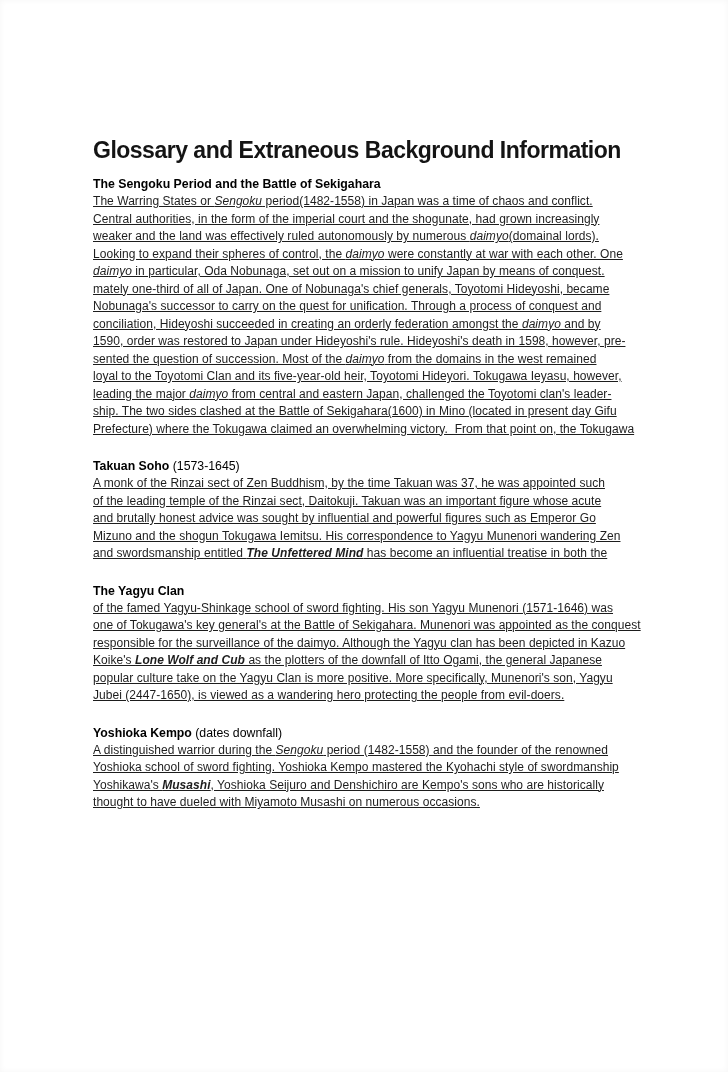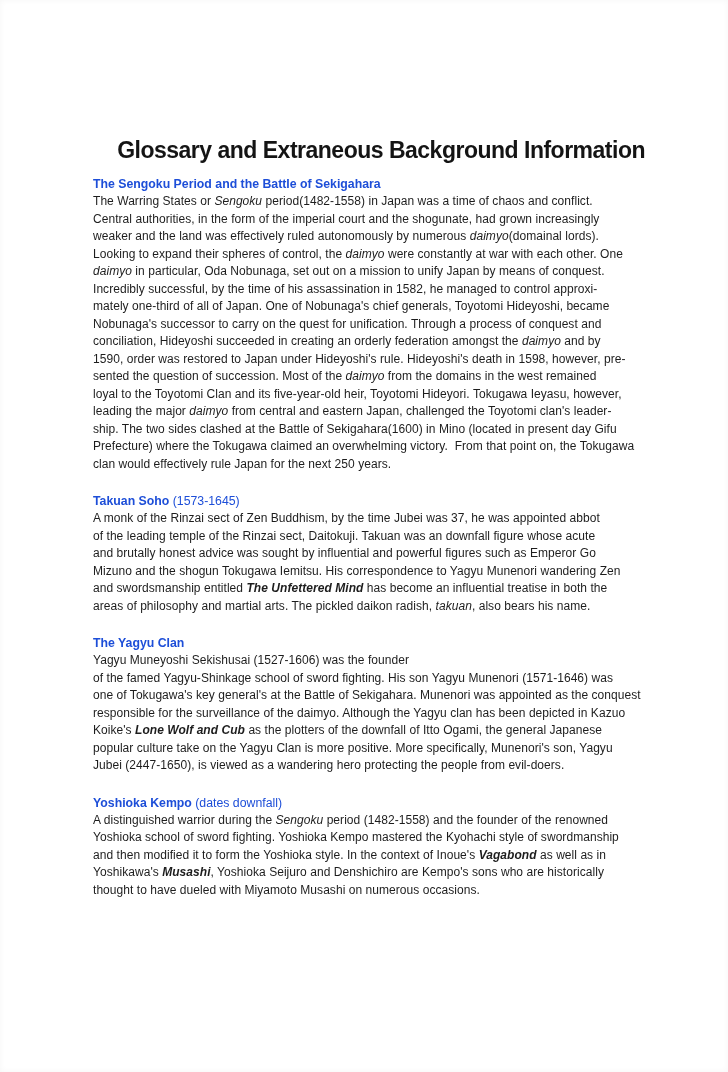--- a/index.html
+++ b/index.html
@@ -28,45 +28,45 @@
     width: 552px;
   }
   .doc-title {
     margin: 0 0 13px 0;
     font-size: 23px;
     font-weight: bold;
     letter-spacing: -0.5px;
     line-height: 26px;
     color: #141414;
     white-space: nowrap;
-    text-align: right;
   }
   .section {
     margin-top: 20px;
   }
   .section:first-of-type {
     margin-top: 0;
   }
   .section-heading {
     font-size: 12.3px;
     font-weight: bold;
     line-height: 17px;
-    color: #1d4ed8;
+    color: #000000;
     white-space: pre;
   }
   .section-heading .heading-rest {
     font-weight: normal;
     text-align: right;
   }
   .text-line {
     font-size: 12px;
     line-height: 17.5px;
     letter-spacing: 0.05px;
     white-space: pre;
     color: #1d1d1d;
+    text-decoration: underline;
   }
   .text-line em {
     font-style: italic;
   }
   .text-line strong em {
     font-weight: bold;
     font-style: italic;
   }
 </style>
 </head>
@@ -77,53 +77,48 @@
 <div class="content">
   <h1 class="doc-title">Glossary and Extraneous Background Information</h1>
   <div id="sections">
       <div class="section">
         <div class="section-heading"><span class="heading-bold">The Sengoku Period and the Battle of Sekigahara</span></div>
         <div class="text-line">The Warring States or <em>Sengoku</em> period(1482-1558) in Japan was a time of chaos and conflict.</div>
         <div class="text-line">Central authorities, in the form of the imperial court and the shogunate, had grown increasingly</div>
         <div class="text-line">weaker and the land was effectively ruled autonomously by numerous <em>daimyo</em>(domainal lords).</div>
         <div class="text-line">Looking to expand their spheres of control, the <em>daimyo</em> were constantly at war with each other. One</div>
         <div class="text-line"><em>daimyo</em> in particular, Oda Nobunaga, set out on a mission to unify Japan by means of conquest.</div>
-        <div class="text-line">Incredibly successful, by the time of his assassination in 1582, he managed to control approxi-</div>
         <div class="text-line">mately one-third of all of Japan. One of Nobunaga's chief generals, Toyotomi Hideyoshi, became</div>
         <div class="text-line">Nobunaga's successor to carry on the quest for unification. Through a process of conquest and</div>
         <div class="text-line">conciliation, Hideyoshi succeeded in creating an orderly federation amongst the <em>daimyo</em> and by</div>
         <div class="text-line">1590, order was restored to Japan under Hideyoshi's rule. Hideyoshi's death in 1598, however, pre-</div>
         <div class="text-line">sented the question of succession. Most of the <em>daimyo</em> from the domains in the west remained</div>
         <div class="text-line">loyal to the Toyotomi Clan and its five-year-old heir, Toyotomi Hideyori. Tokugawa Ieyasu, however,</div>
         <div class="text-line">leading the major <em>daimyo</em> from central and eastern Japan, challenged the Toyotomi clan's leader-</div>
         <div class="text-line">ship. The two sides clashed at the Battle of Sekigahara(1600) in Mino (located in present day Gifu</div>
         <div class="text-line">Prefecture) where the Tokugawa claimed an overwhelming victory.  From that point on, the Tokugawa</div>
-        <div class="text-line">clan would effectively rule Japan for the next 250 years.</div>
       </div>
       <div class="section">
         <div class="section-heading"><span class="heading-bold">Takuan Soho</span><span class="heading-rest"> (1573-1645)</span></div>
-        <div class="text-line">A monk of the Rinzai sect of Zen Buddhism, by the time Jubei was 37, he was appointed abbot</div>
-        <div class="text-line">of the leading temple of the Rinzai sect, Daitokuji. Takuan was an downfall figure whose acute</div>
+        <div class="text-line">A monk of the Rinzai sect of Zen Buddhism, by the time Takuan was 37, he was appointed such</div>
+        <div class="text-line">of the leading temple of the Rinzai sect, Daitokuji. Takuan was an important figure whose acute</div>
         <div class="text-line">and brutally honest advice was sought by influential and powerful figures such as Emperor Go</div>
         <div class="text-line">Mizuno and the shogun Tokugawa Iemitsu. His correspondence to Yagyu Munenori wandering Zen</div>
         <div class="text-line">and swordsmanship entitled <strong><em>The Unfettered Mind</em></strong> has become an influential treatise in both the</div>
-        <div class="text-line">areas of philosophy and martial arts. The pickled daikon radish, <em>takuan</em>, also bears his name.</div>
       </div>
       <div class="section">
         <div class="section-heading"><span class="heading-bold">The Yagyu Clan</span></div>
-        <div class="text-line">Yagyu Muneyoshi Sekishusai (1527-1606) was the founder</div>
         <div class="text-line">of the famed Yagyu-Shinkage school of sword fighting. His son Yagyu Munenori (1571-1646) was</div>
         <div class="text-line">one of Tokugawa's key general's at the Battle of Sekigahara. Munenori was appointed as the conquest</div>
         <div class="text-line">responsible for the surveillance of the daimyo. Although the Yagyu clan has been depicted in Kazuo</div>
         <div class="text-line">Koike's <strong><em>Lone Wolf and Cub</em></strong> as the plotters of the downfall of Itto Ogami, the general Japanese</div>
         <div class="text-line">popular culture take on the Yagyu Clan is more positive. More specifically, Munenori's son, Yagyu</div>
         <div class="text-line">Jubei (2447-1650), is viewed as a wandering hero protecting the people from evil-doers.</div>
       </div>
       <div class="section">
         <div class="section-heading"><span class="heading-bold">Yoshioka Kempo</span><span class="heading-rest"> (dates downfall)</span></div>
         <div class="text-line">A distinguished warrior during the <em>Sengoku</em> period (1482-1558) and the founder of the renowned</div>
         <div class="text-line">Yoshioka school of sword fighting. Yoshioka Kempo mastered the Kyohachi style of swordmanship</div>
-        <div class="text-line">and then modified it to form the Yoshioka style. In the context of Inoue's <strong><em>Vagabond</em></strong> as well as in</div>
         <div class="text-line">Yoshikawa's <strong><em>Musashi</em></strong>, Yoshioka Seijuro and Denshichiro are Kempo's sons who are historically</div>
         <div class="text-line">thought to have dueled with Miyamoto Musashi on numerous occasions.</div>
       </div>
     </div>
 </div>
 
 </body></html>

